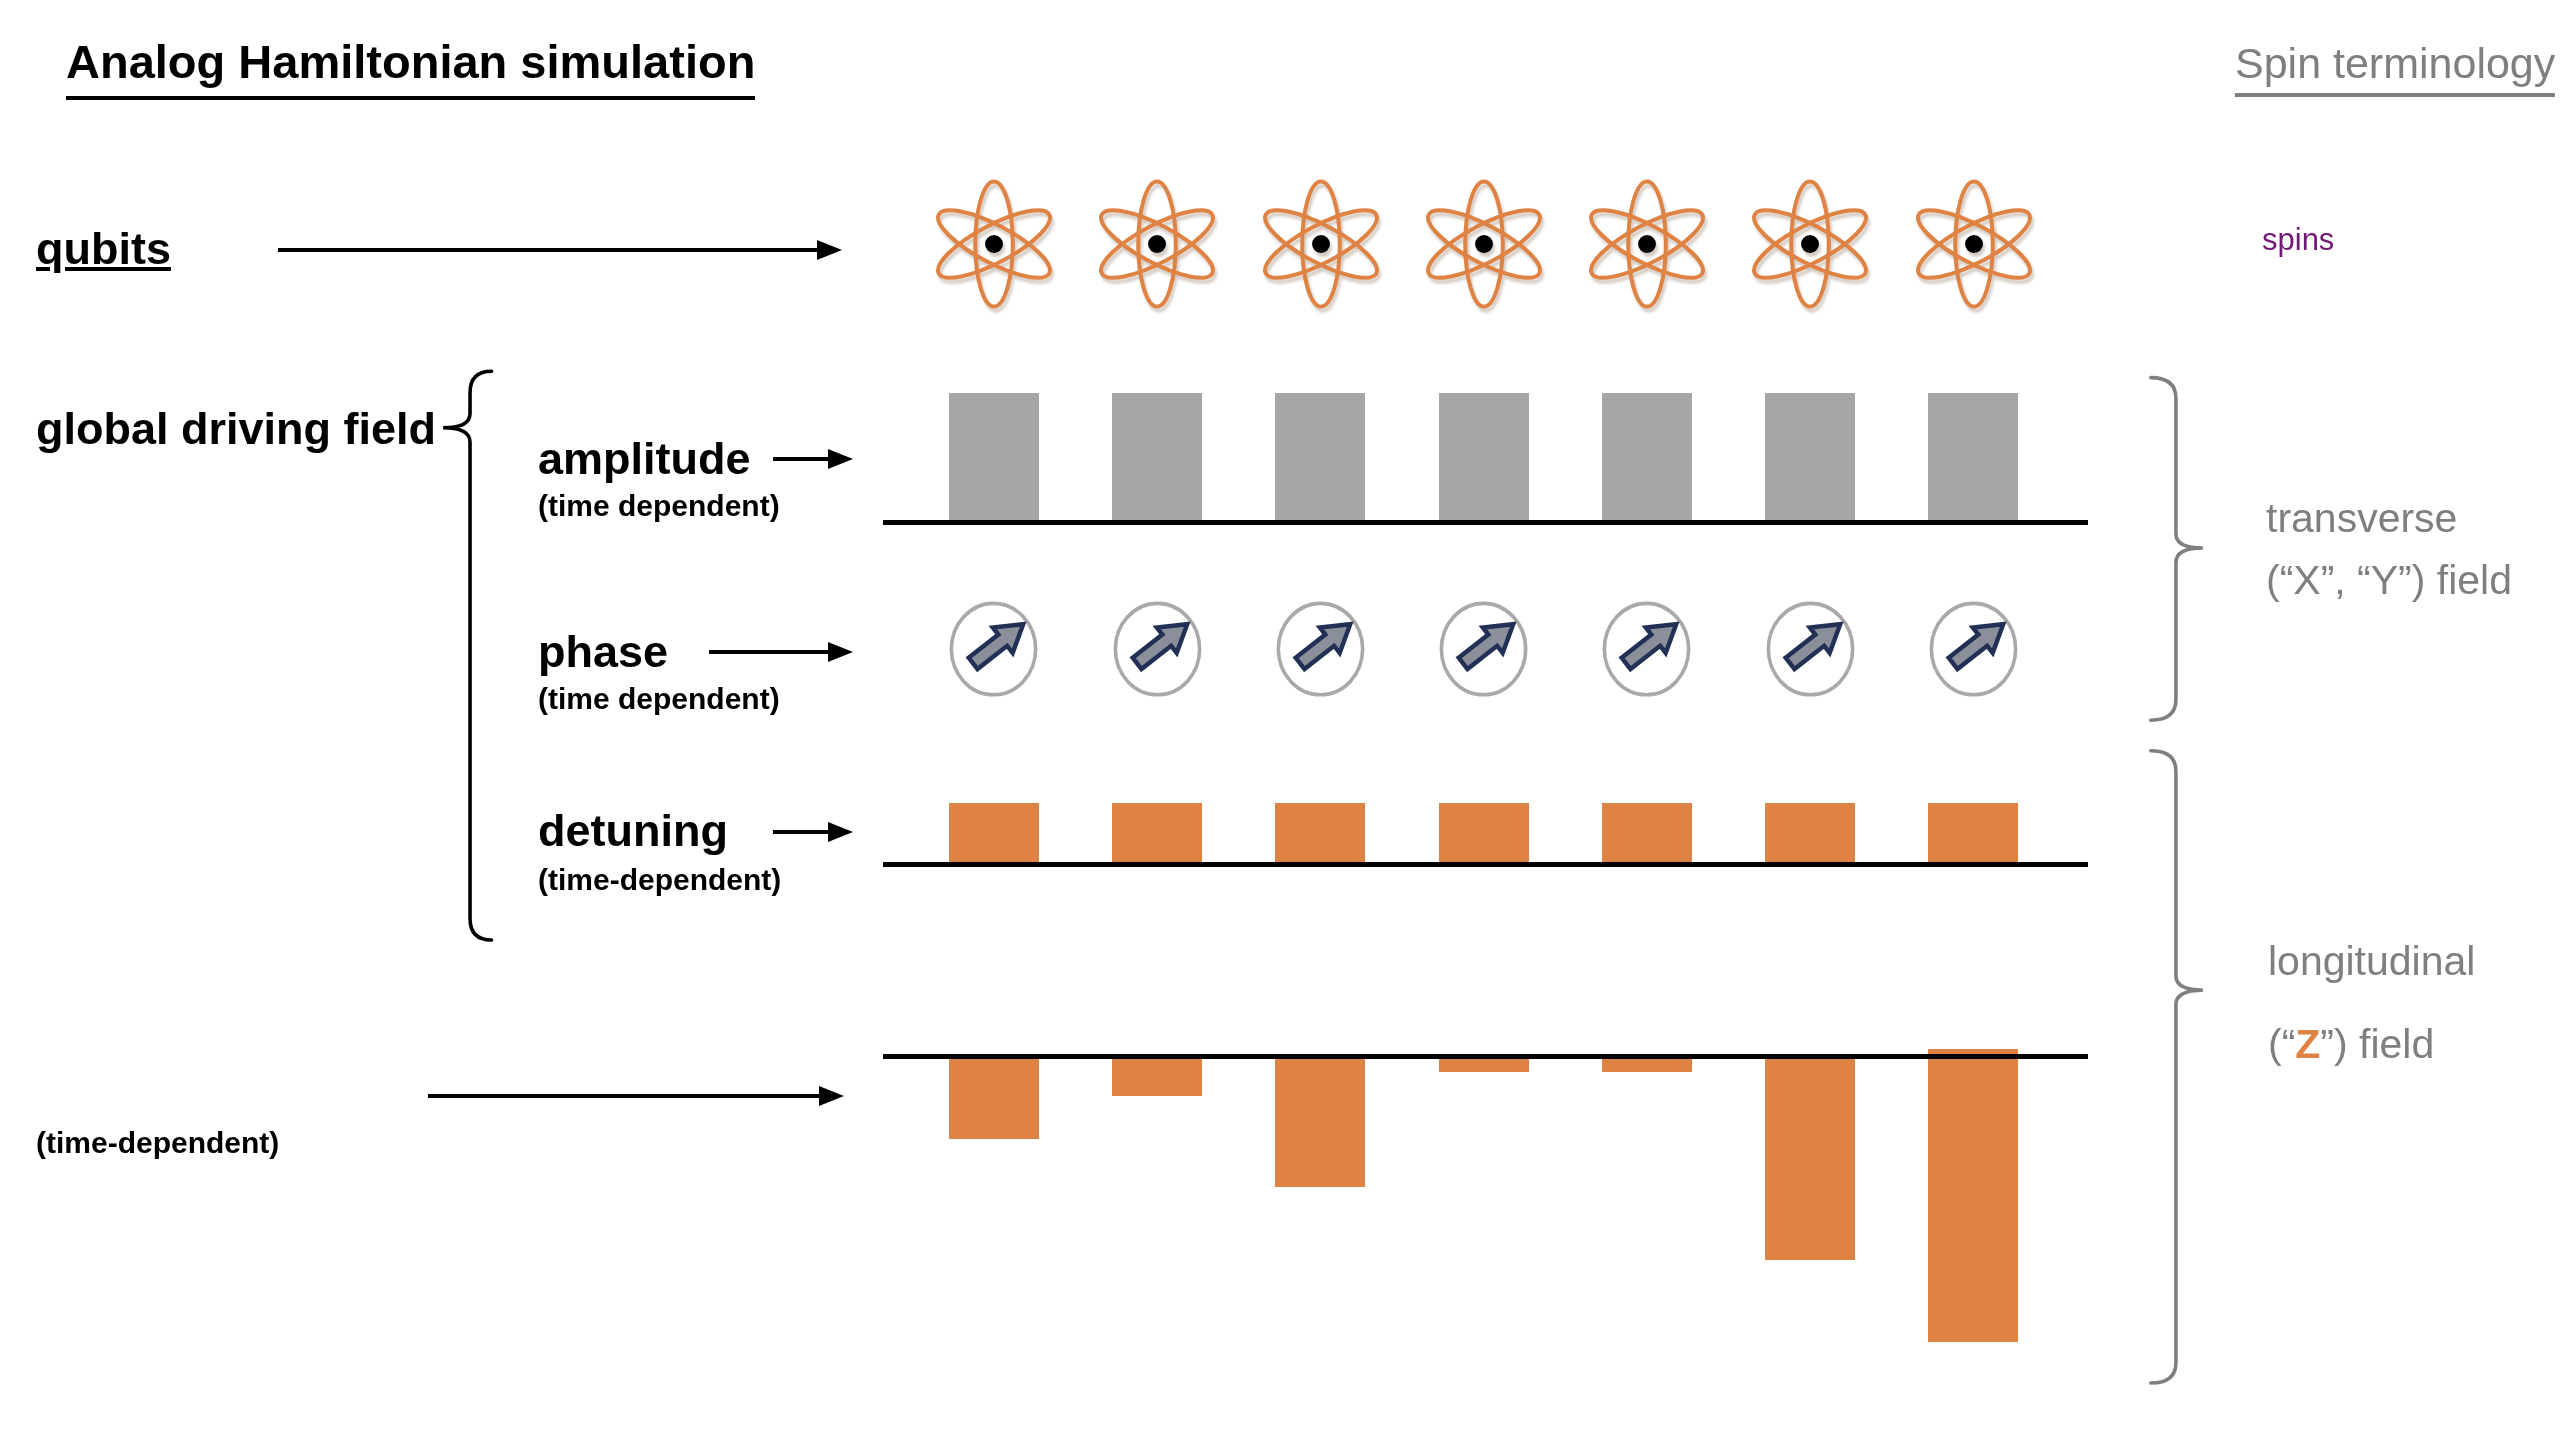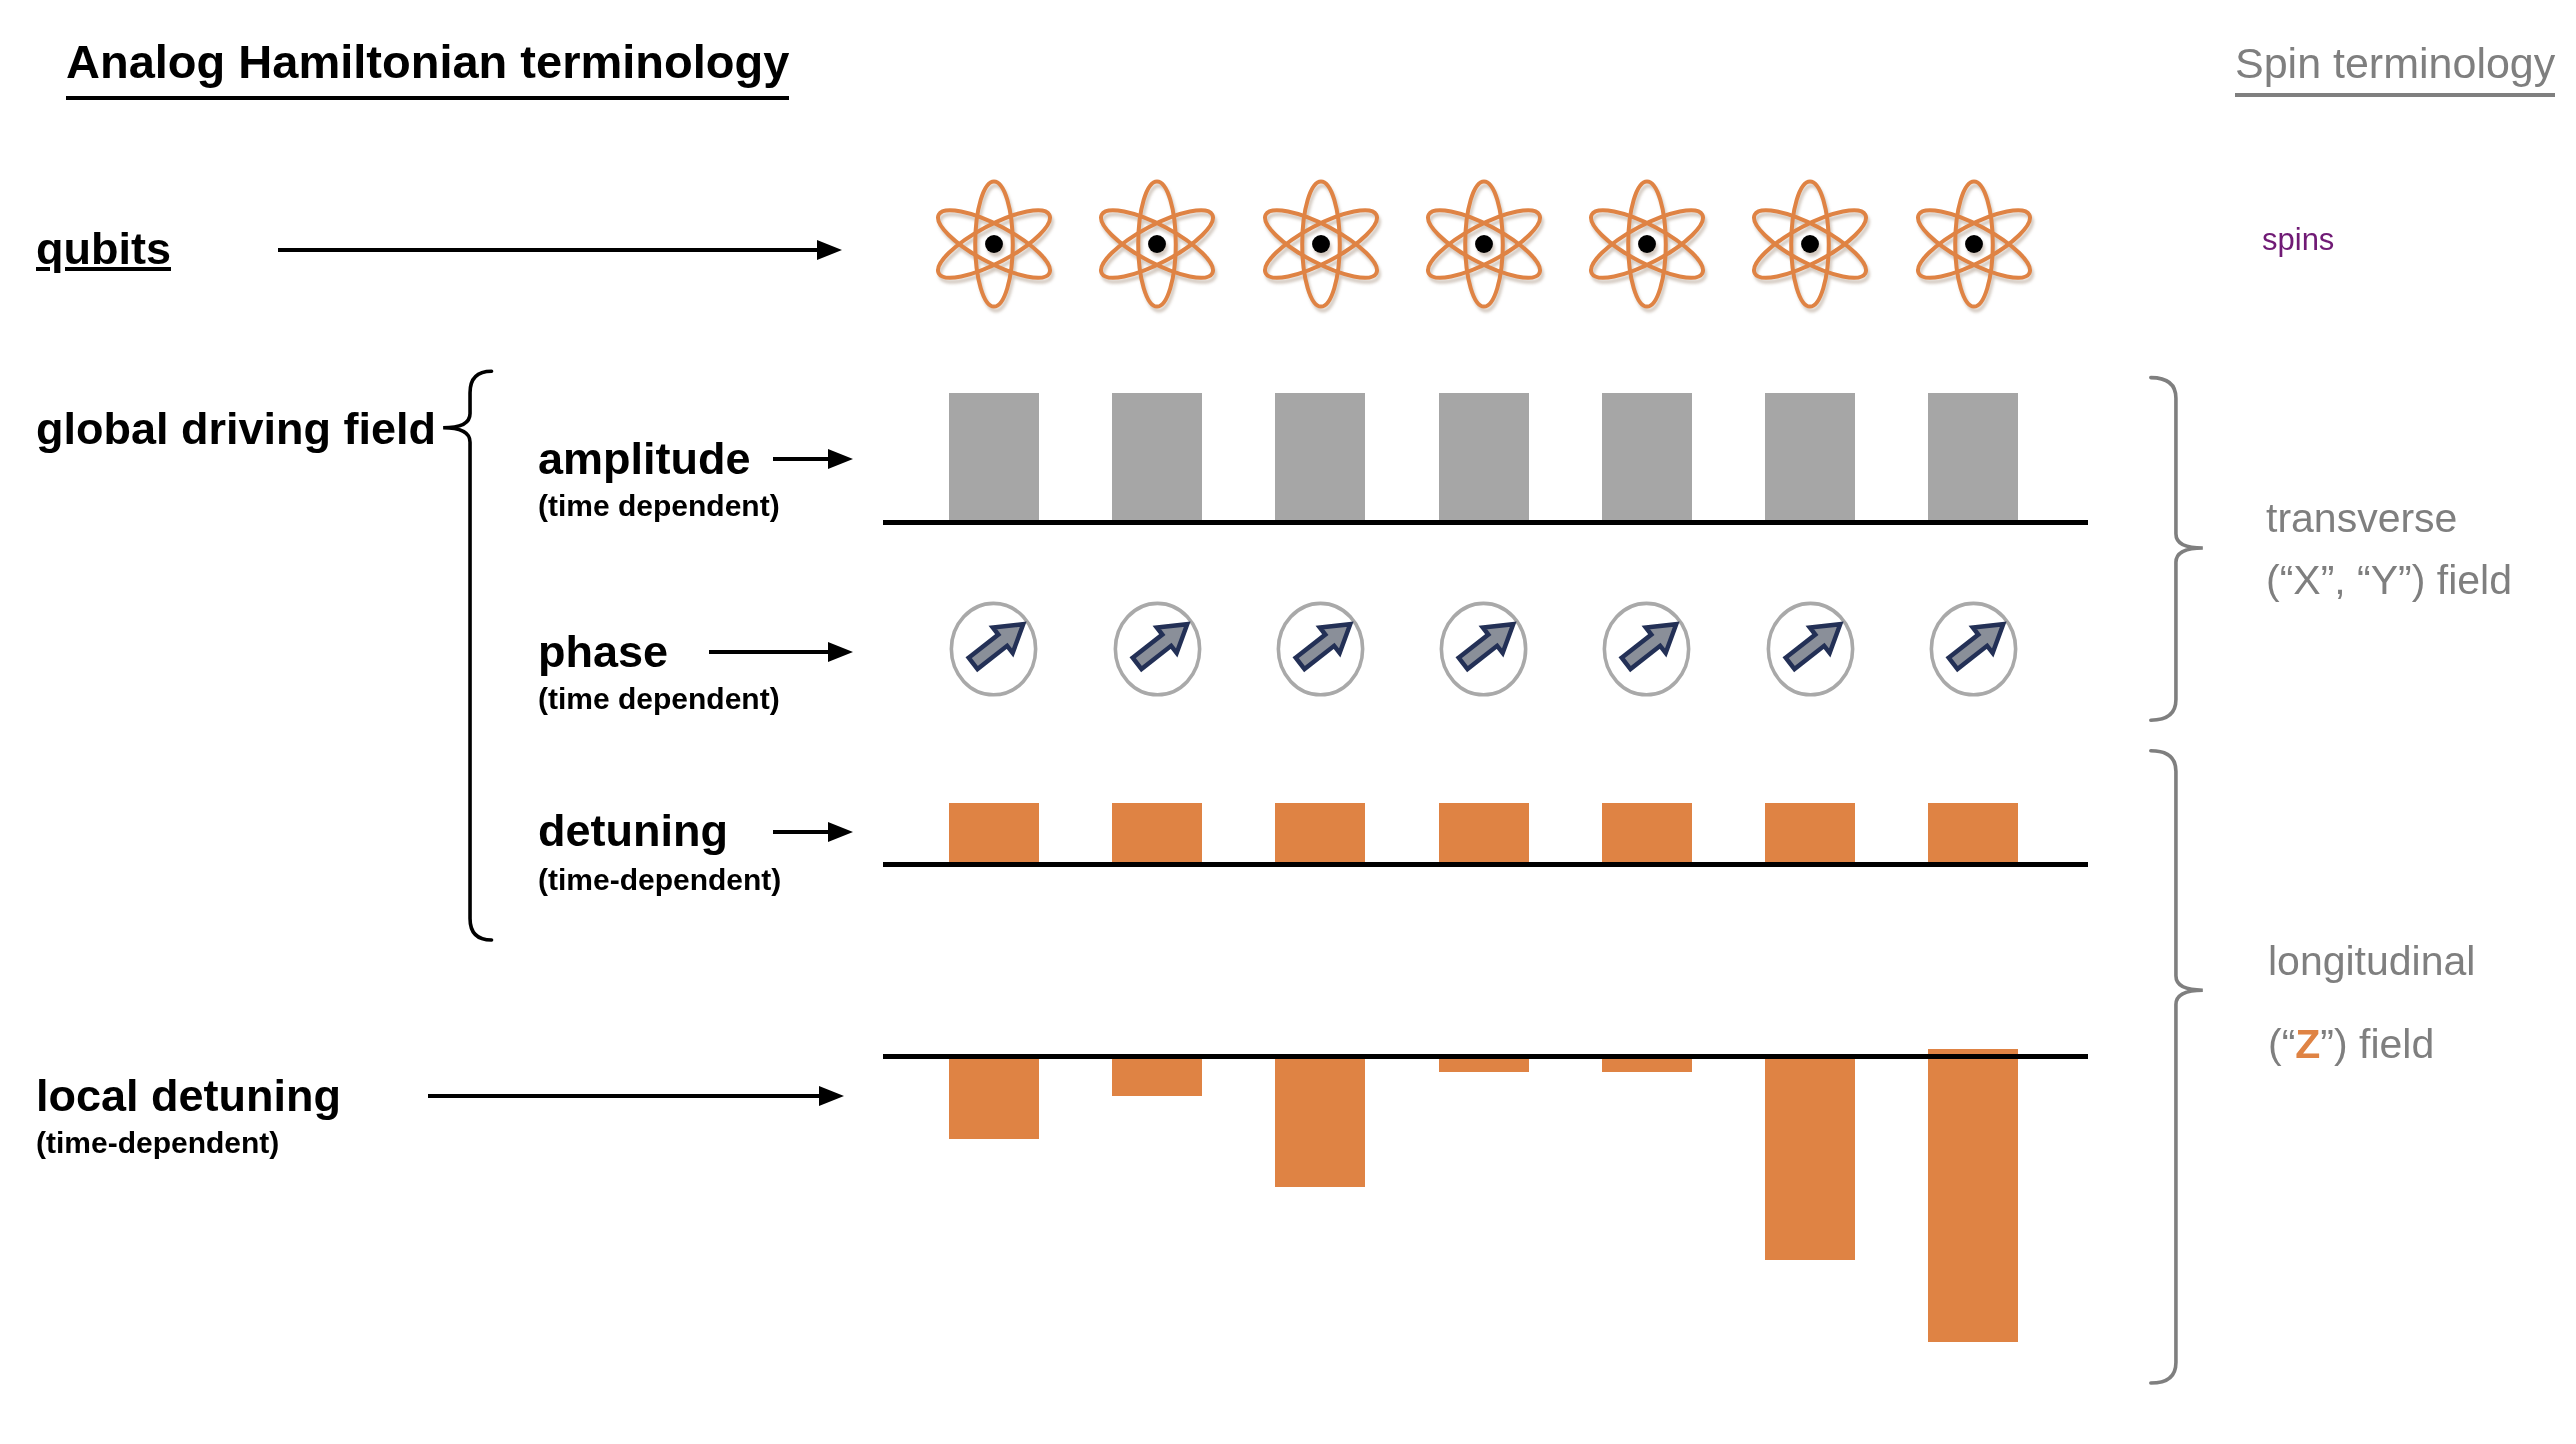--- a/index.html
+++ b/index.html
@@ -22,36 +22,35 @@
   .atom{position:absolute;filter:drop-shadow(2.7px 4.5px 1.8px rgba(110,75,45,.30));}
   .dial{position:absolute;}
   .braces{position:absolute;left:0;top:0;pointer-events:none;z-index:2;}
   .z-orange{font-weight:700;}
 </style>
 </head>
 <body>
 
 <div class="canvas">
 
-  <div class="abs title">Analog Hamiltonian terminology</div>
+  <div class="abs title">Analog Hamiltonian simulation</div>
   <div class="abs spin-term">Spin terminology</div>
 
   <div class="abs vcenter lbl-main" style="left:36px;top:249px;text-decoration:underline;">qubits</div>
   <div class="abs vcenter lbl-main" style="left:36px;top:429px;">global driving field</div>
 
   <div class="abs vcenter lbl-main" style="left:538px;top:459px;">amplitude</div>
   <div class="abs vcenter lbl-sub" style="left:538px;top:506px;">(time dependent)</div>
 
   <div class="abs vcenter lbl-main" style="left:538px;top:652px;">phase</div>
   <div class="abs vcenter lbl-sub" style="left:538px;top:699px;">(time dependent)</div>
 
   <div class="abs vcenter lbl-main" style="left:538px;top:831px;">detuning</div>
   <div class="abs vcenter lbl-sub" style="left:538px;top:880px;">(time-dependent)</div>
 
-  <div class="abs vcenter lbl-main" style="left:36px;top:1096px;">local detuning</div>
   <div class="abs vcenter lbl-sub" style="left:36px;top:1143px;">(time-dependent)</div>
 
   <div class="abs vcenter lbl-gray" style="left:2262px;top:240px;">spins</div>
 
   <div class="abs vcenter lbl-gray-sm" style="left:2266px;top:518px;">transverse</div>
   <div class="abs vcenter lbl-gray-sm" style="left:2266px;top:580px;text-align:right;">(“X”, “Y”) field</div>
 
   <div class="abs vcenter lbl-gray-sm" style="left:2268px;top:961px;">longitudinal</div>
   <div class="abs vcenter lbl-gray-sm" style="left:2268px;top:1044px;"><span>(“</span><span class="z-orange" id="z-span" style="color: rgb(223, 131, 68);">Z</span><span>”) field</span></div>
 

